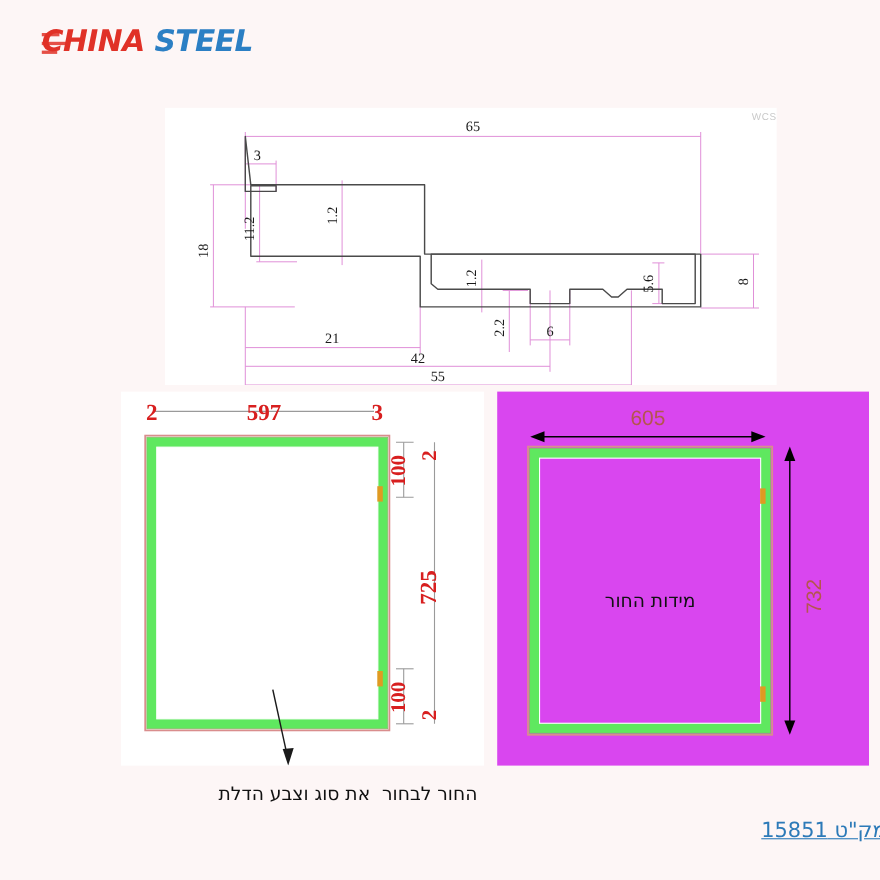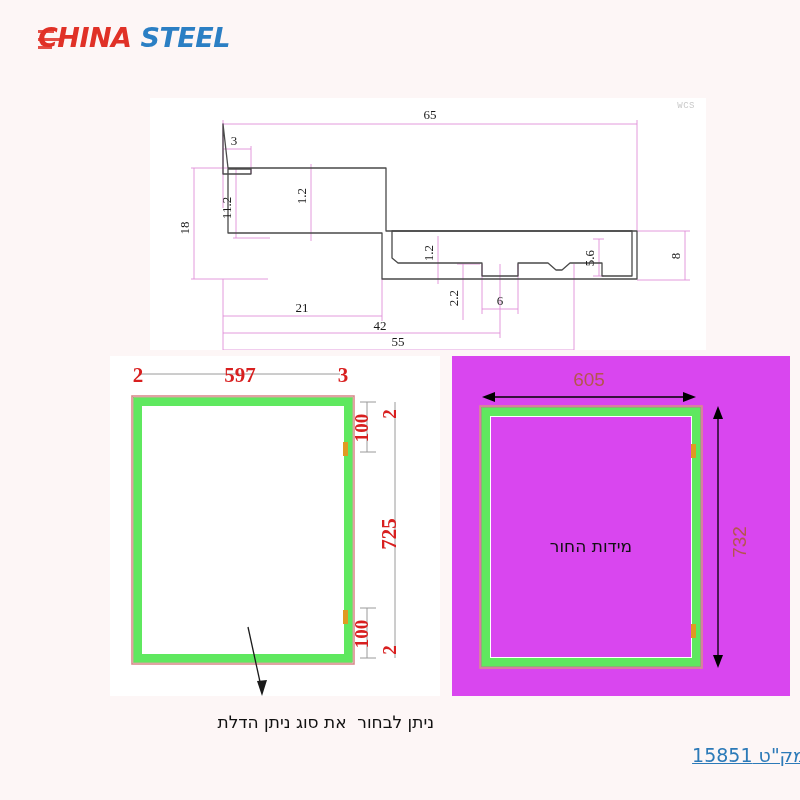--- a/index.html
+++ b/index.html
@@ -45,22 +45,22 @@
   #section-panel {
     position: absolute;
     left: 126px; top: 98px;
     width: 556px; height: 252px;
     background: #ffffff;
   }
   #section-panel svg { display: block; }
 
   .wcs-label {
     position: absolute;
-    right: 11px; top: 3px;
-    font-family: Liberation Mono, monospace;
+    right: 0; top: 3px;
+    font-family: Liberation Sans, sans-serif;
     font-size: 9px;
     color: #c9c9c9;
     letter-spacing: 0.5px;
   }
 
   
   #panel-left {
     position: absolute;
     left: 86px; top: 356px;
     width: 330px; height: 340px;
@@ -270,16 +270,16 @@
       </g>
       <polygon points="266,50 261,63 271,63" fill="#000000"></polygon>
       <polygon points="266,312 261,299 271,299" fill="#000000"></polygon>
 
       <text class="brown-n" x="137" y="30" text-anchor="middle">605</text>
       <text class="brown-n" x="294" y="186" text-anchor="middle" transform="rotate(-90 294 186)">732</text>
       <text class="heb-ctr" x="139" y="196" text-anchor="middle">מידות החור</text>
     </svg>
   </div>
 
-  <div id="note-text">ניתן לבחור  את סוג ניתן הדלת</div>
+  <div id="note-text">החור לבחור  את סוג וצבע הדלת</div>
   <div id="catalog-link">מק"ט 15851</div>
 
 </div>
 
 </body></html>

